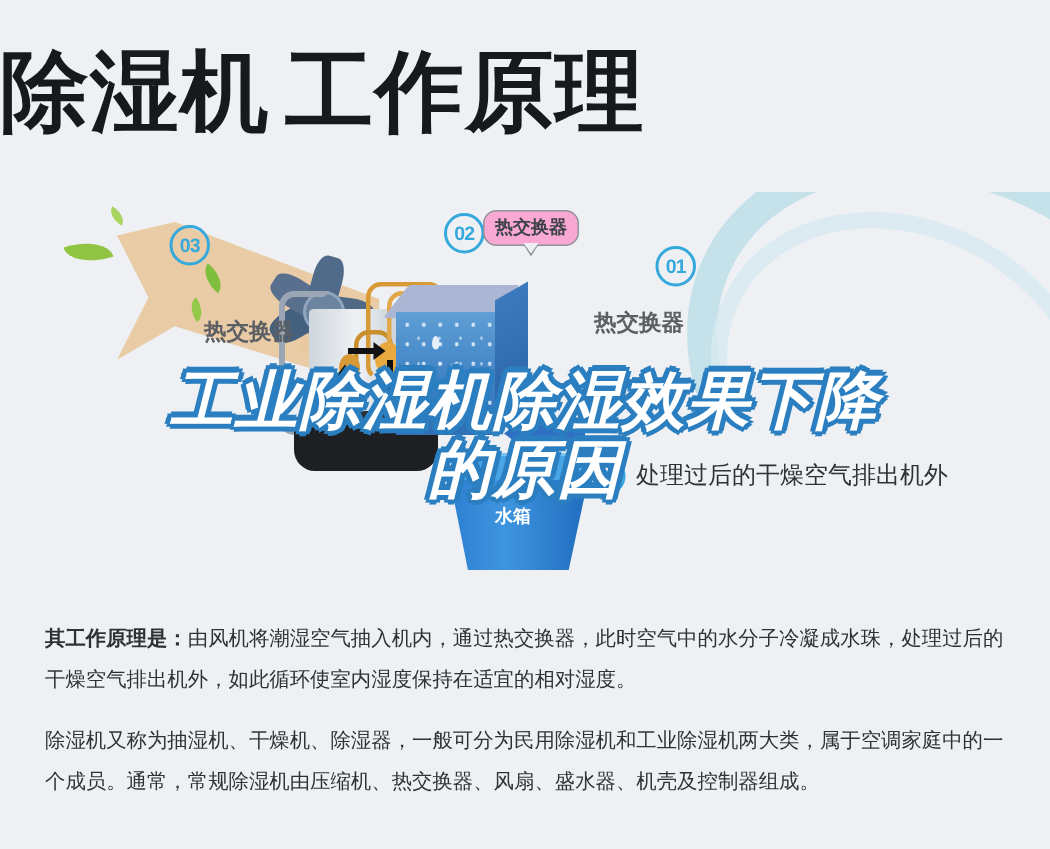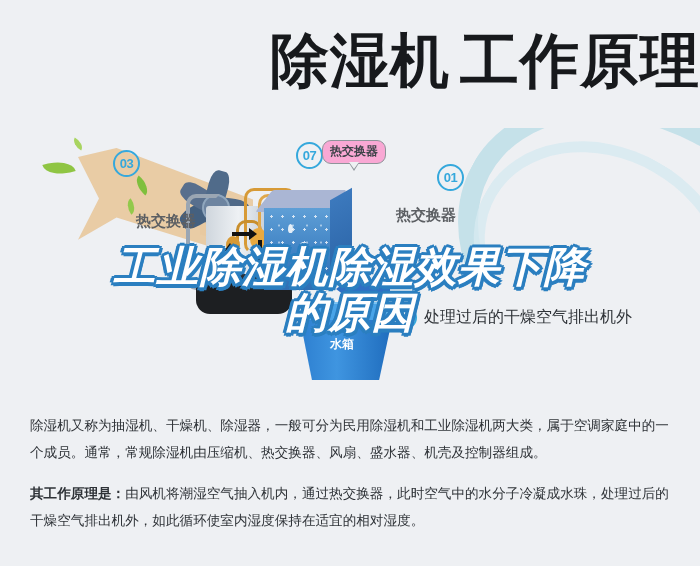--- a/index.html
+++ b/index.html
@@ -11,21 +11,21 @@
     position:relative;
   }
   .page{position:relative;width:700px;height:566px;background:#eef0f3;overflow:hidden;}
 
   
   .header{
     position:absolute;left:0;top:0;width:700px;height:128px;
   }
   .header-title{
     position:absolute;left:0;top:26px;width:700px;
-    text-align:right;
+    text-align:left;
     font-size:59px;line-height:70px;
     font-weight:bold;
     color:#17191c;
     letter-spacing:1px;
     white-space:nowrap;
   }
   .header-title .t1{margin-right:10px;}
 
   
   .stage{
@@ -355,21 +355,21 @@
     <div class="droplet d4"></div>
 
     <div class="intake-arrow"></div>
 
     <div class="tank-lip"></div>
     <div class="tank-top"></div>
     <div class="tank-body"></div>
     <div class="tank-label">水箱</div>
 
     <div class="badge b03">03</div>
-    <div class="badge b02">07</div>
+    <div class="badge b02">02</div>
     <div class="badge b01">01</div>
 
     <div class="ill-label lbl-dry">热交换器</div>
     <div class="ill-label lbl-moist">热交换器</div>
 
     <div class="bubble">热交换器</div>
   </div>
 
   <div class="steps">
     <div class="step-row">
@@ -377,17 +377,17 @@
       <div class="step-text">处理过后的干燥空气排出机外</div>
     </div>
   </div>
 
   <div class="overlay-title">
     <span class="ot-line">工业除湿机除湿效果下降</span>
     <span class="ot-line">的原因</span>
   </div>
 
   <div class="body-copy">
+    <p class="para"><span class="lead">其工作原理是：</span><span>由风机将潮湿空气抽入机内，通过热交换器，此时空气中的水分子冷凝成水珠，处理过后的干燥空气排出机外，如此循环使室内湿度保持在适宜的相对湿度。</span></p>
     <p class="para">除湿机又称为抽湿机、干燥机、除湿器，一般可分为民用除湿机和工业除湿机两大类，属于空调家庭中的一个成员。通常，常规除湿机由压缩机、热交换器、风扇、盛水器、机壳及控制器组成。</p>
-    <p class="para"><span class="lead">其工作原理是：</span><span>由风机将潮湿空气抽入机内，通过热交换器，此时空气中的水分子冷凝成水珠，处理过后的干燥空气排出机外，如此循环使室内湿度保持在适宜的相对湿度。</span></p>
   </div>
 
 </div>
 
 </body></html>

